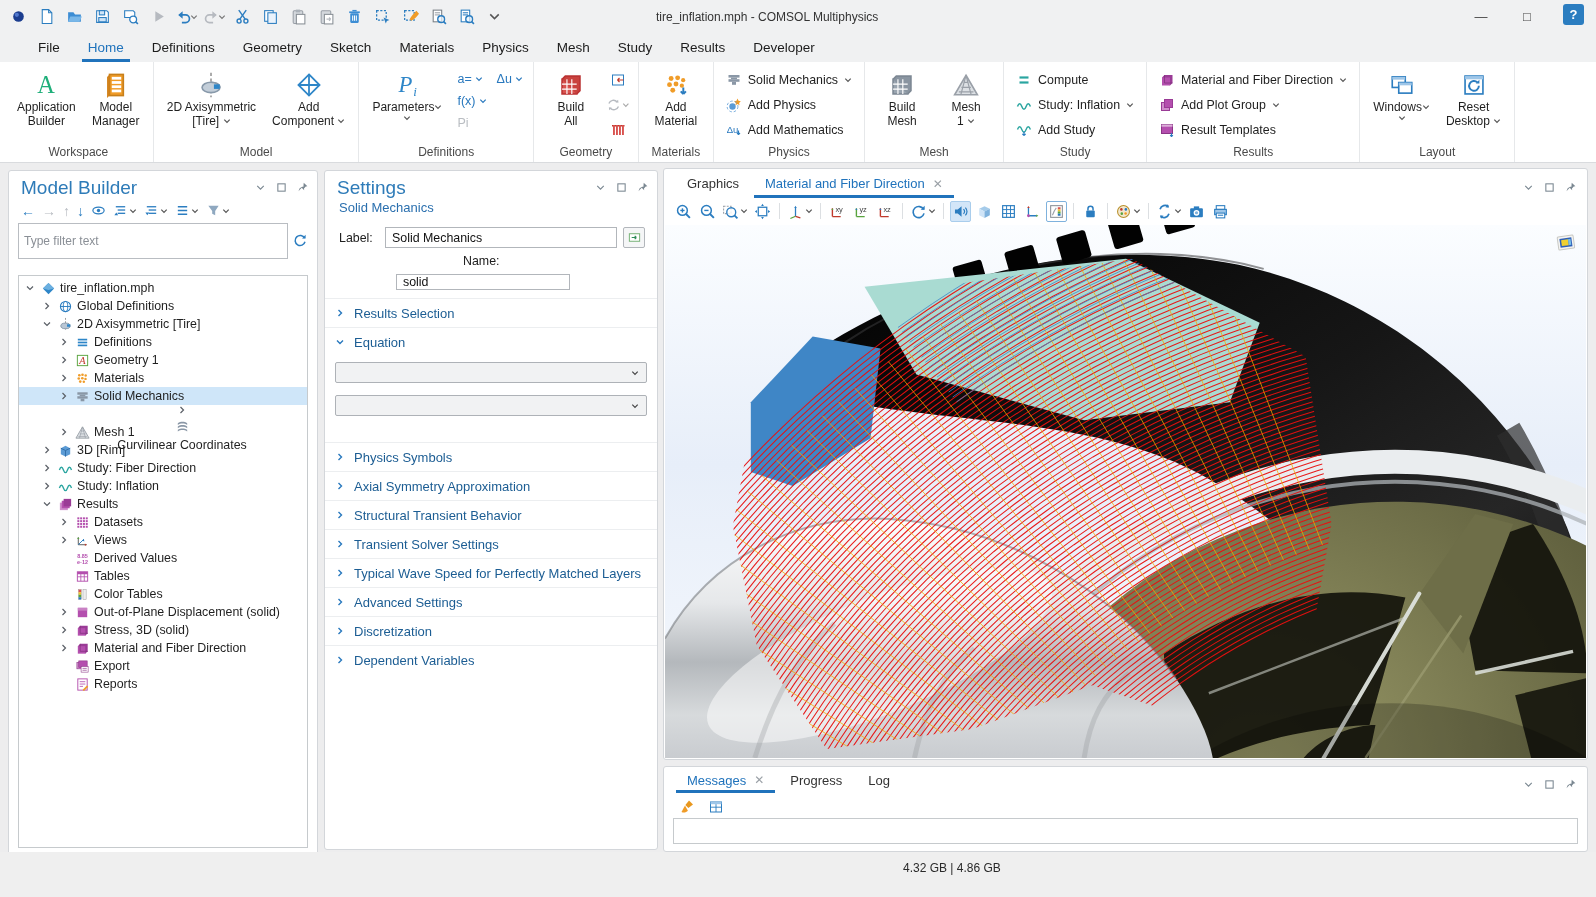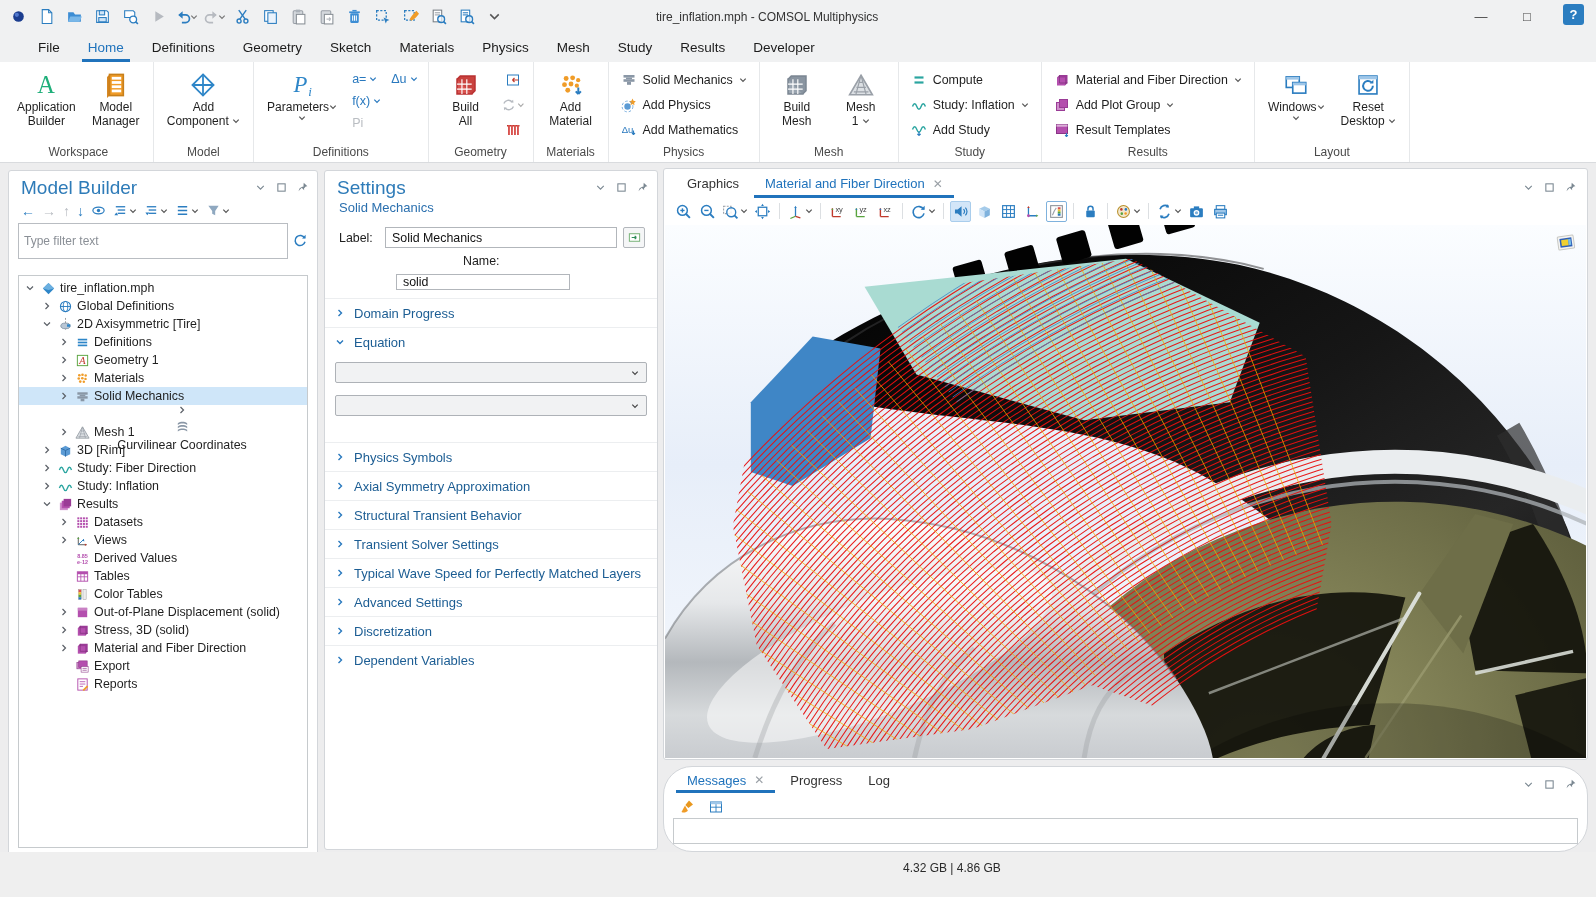--- a/index.html
+++ b/index.html
@@ -84,21 +84,21 @@
   .gtools { height:26px; display:flex; align-items:center; gap:3px; padding:0 0 0 9px; }
   .gtool { min-width:21px; height:21px; display:flex; align-items:center; justify-content:center; gap:1px; border:1px solid transparent; border-radius:2px; }
   .gtool.active { background:#d3e6f8; border-color:#a9cdec; }
   .gtool.boxed { border-color:#7fb2dd; }
   .gsep { width:1px; height:16px; background:#dcdfe2; margin:0 3px; }
   .gcanvas { position:absolute; left:1px; right:1px; top:56px; bottom:1px; }
   .gcanvas svg { display:block; width:100%; height:100%; }
   .float-ico { position:absolute; right:10px; top:64px; width:22px; height:20px; }
 
   
-  #ms { left:663px; top:766px; width:925px; height:86px;border-radius:29px; }
+  #ms { left:663px; top:766px; width:925px; height:86px; }
   .ms-tabs { height:26px; display:flex; align-items:stretch; padding-left:10px; }
   .ms-tools { display:flex; gap:8px; padding:3px 0 0 12px; align-items:center; }
   .ms-box { position:absolute; left:9px; right:9px; bottom:7px; height:26px; border:1px solid #c6cacd; background:#fff; }
 
   .statusbar { position:absolute; left:0; top:852px; width:1596px; height:45px; background:#efefef; }
   .status-mem { position:absolute; left:903px; top:9px; font-size:12px; color:#2a2a2a; }
 
   .chev { display:inline-flex; }
   .glyph { font-size:14px; line-height:1; }
   .c-blue { color:#2b7dc0; } .c-gray { color:#b6bac0; }
@@ -286,20 +286,34 @@
             </svg>
           </div>
           <div class="rline">Model</div>
           <div class="rline">Manager</div>
         </div>
       </div>
       <div class="rlabel">Workspace</div>
     </div>
     <div class="rgroup">
       <div class="ritems">
+        <div class="rbig">
+          <div class="ricon">
+            <svg class="icsvg" width="26" height="26" viewBox="0 0 16 16">
+              <line x1="8" y1="0.5" x2="8" y2="15.5" stroke="#999" stroke-dasharray="2 1.5"></line>
+              <path d="M2.5 9.5a5.5 3.2 0 0 1 11 0 5.5 3.2 0 0 1-11 0z" fill="#c3ced9" stroke="#8899aa"></path>
+              <path d="M8 6.3a5.5 3.2 0 0 1 5.5 3.2" fill="none" stroke="#8899aa"></path>
+              <rect x="9.8" y="7.6" width="3.6" height="2.8" fill="#2e86c8"></rect>
+            </svg>
+          </div>
+          <div class="rline">2D Axisymmetric</div>
+          <div class="rline">[Tire] <svg class="chev" width="8" height="8" viewBox="0 0 8 8">
+              <path d="M1.3 2.6 4 5.4 6.7 2.6" fill="none" stroke="#555" stroke-width="1.2"></path>
+            </svg></div>
+        </div>
         <div class="rbig">
           <div class="ricon">
             <svg class="icsvg" width="26" height="26" viewBox="0 0 16 16">
               <g fill="none" stroke="#2e86c8" stroke-width="1.1">
                 <path d="M8 1.5 14.5 8 8 14.5 1.5 8z"></path>
                 <path d="M8 1.5 8 8l6.5 0M8 14.5V8M1.5 8H8"></path>
               </g>
             </svg>
           </div>
           <div class="rline">Add</div>
@@ -1064,21 +1078,21 @@
   <div class="fieldrow" style="margin-right:30px;flex-direction:column;">
     <label>Name:</label>
     <input value="solid" style="">
   </div>
   <div class="sections" id="sections">
       <div class="sec">
         <div class="sec-h">
           <svg width="10" height="10" viewBox="0 0 10 10">
             <path d="M3.5 2 6.5 5 3.5 8" fill="none" stroke="#2878be" stroke-width="1.4"></path>
           </svg>
-          <span class="sec-label">Domain Progress</span>
+          <span class="sec-label">Results Selection</span>
         </div>
       </div>
       <div class="sec">
         <div class="sec-h">
           <svg width="10" height="10" viewBox="0 0 10 10">
             <path d="M2 3.5 5 6.5 8 3.5" fill="none" stroke="#2878be" stroke-width="1.4"></path>
           </svg>
           <span class="sec-label">Equation</span>
         </div>
         <div class="sec-body">

